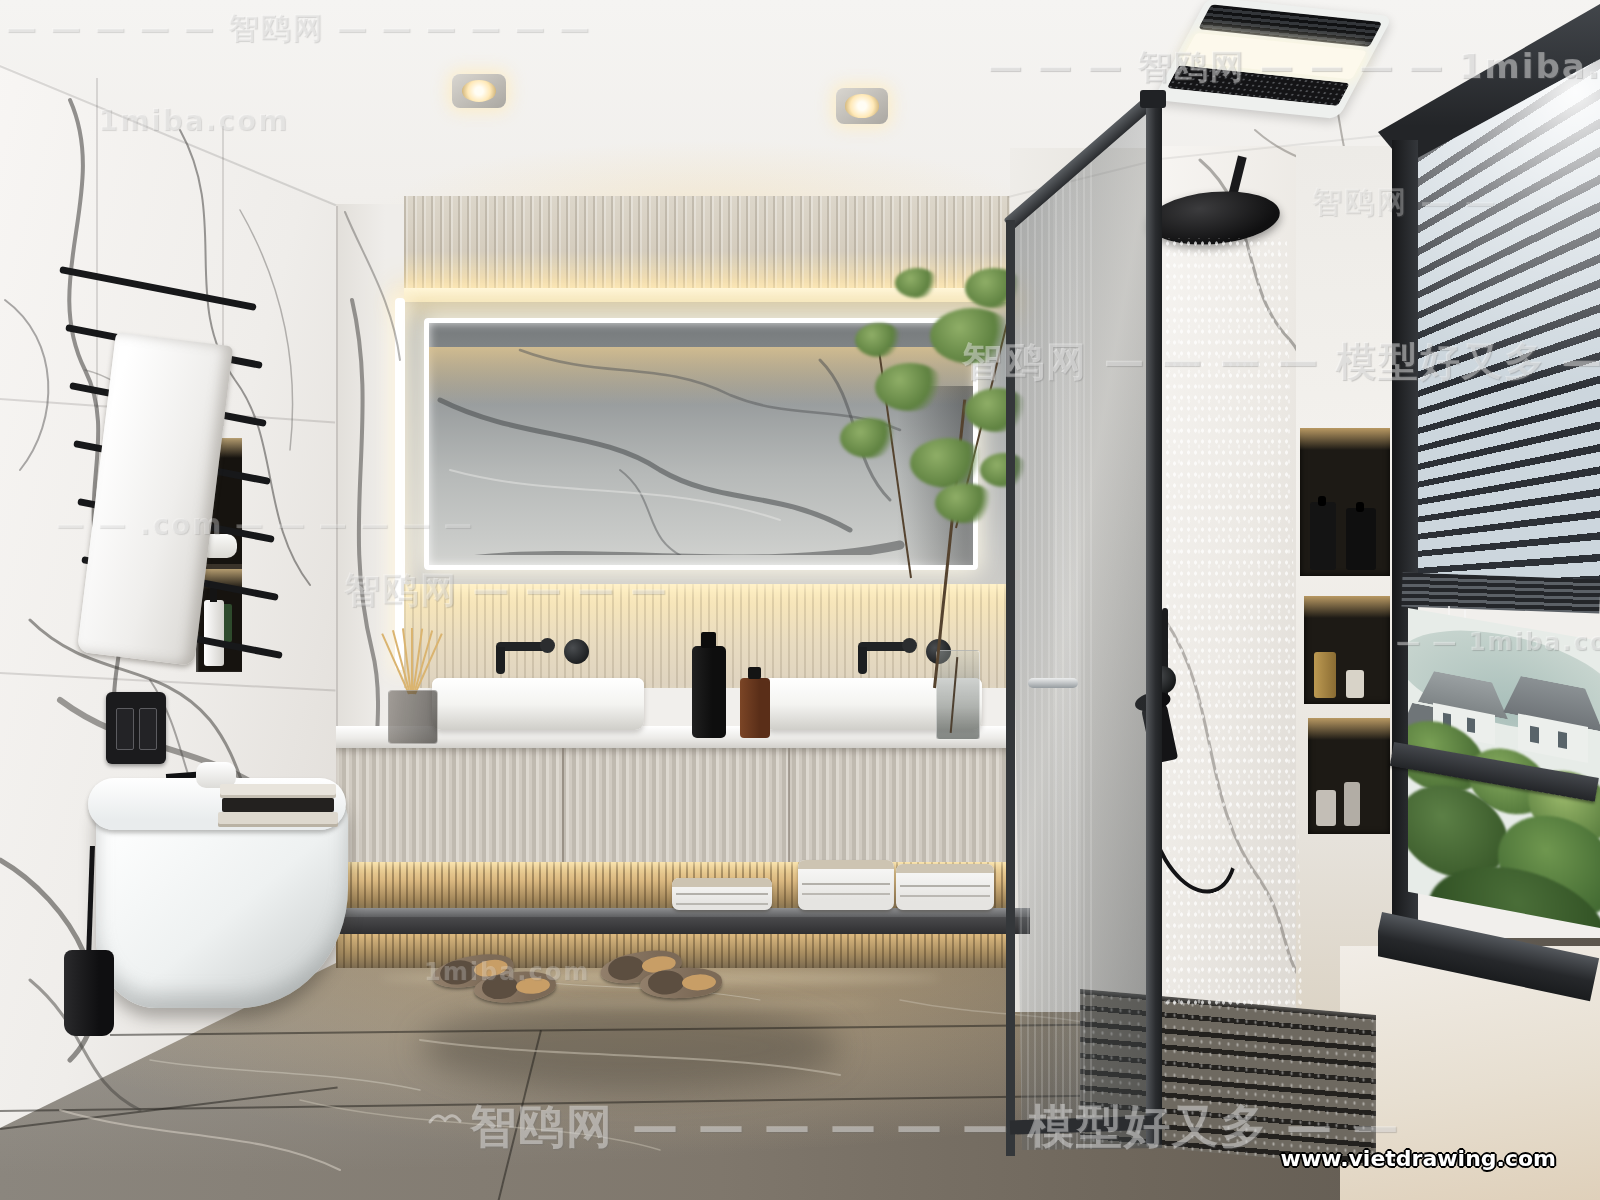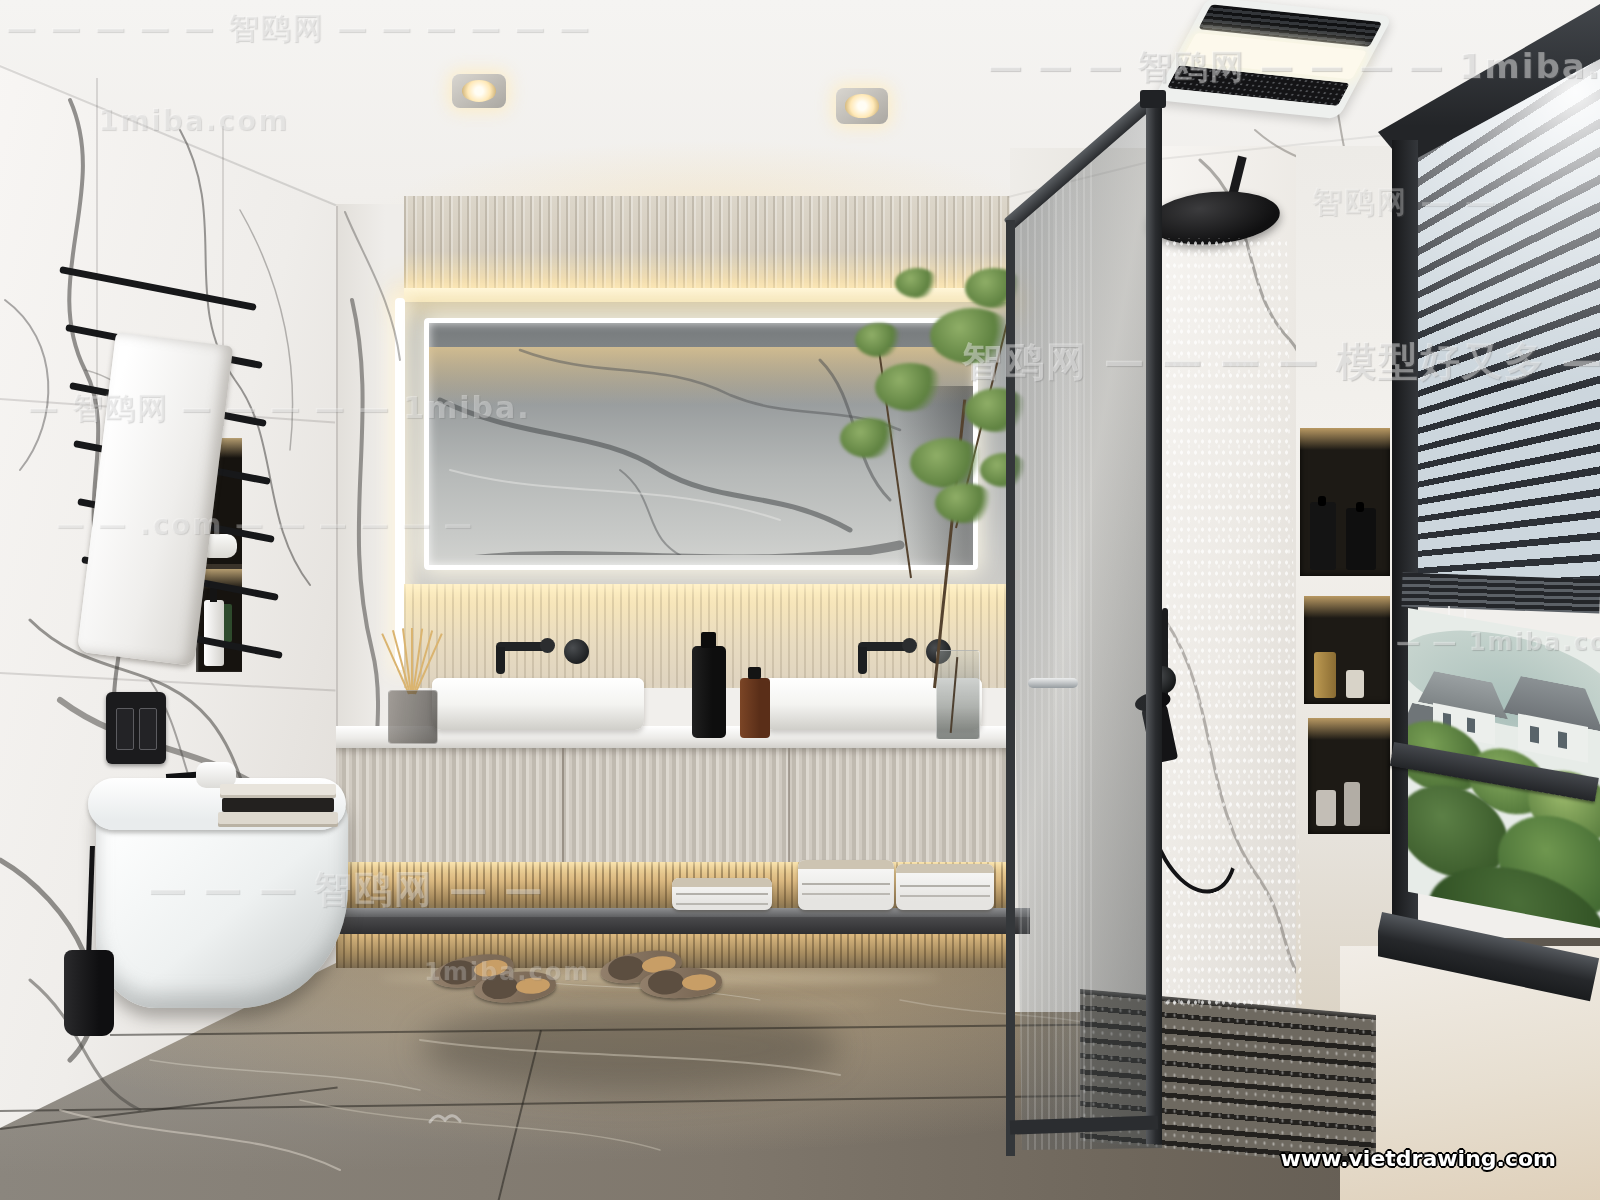--- a/index.html
+++ b/index.html
@@ -521,24 +521,24 @@
   <div class="abs slipper" style="left:640px;top:968px;transform:rotate(-2deg);">
       <b></b>
       <i></i>
     </div>
 
   <div class="wm" style="left:6px;top:8px;font-size:30px;opacity:.8;">— — — — — 智鸥网 — — — — — —</div>
   <div class="wm" style="left:988px;top:44px;font-size:34px;">— — — 智鸥网 — — — — 1miba.</div>
   <div class="wm" style="left:98px;top:104px;font-size:28px;opacity:.75;">1miba.com</div>
   <div class="wm" style="left:1312px;top:182px;font-size:30px;opacity:.7;">智鸥网 — —</div>
   <div class="wm" style="left:962px;top:334px;font-size:40px;">智鸥网 — — — — 模型好又多 — —</div>
-  <div class="wm" style="left:28px;top:388px;font-size:30px;opacity:.8;">— 智鸥网 — — — — — 1miba.</div>
   <div class="wm" style="left:56px;top:508px;font-size:28px;opacity:.7;">— — .com — — — — — —</div>
-  <div class="wm" style="left:148px;top:864px;font-size:38px;opacity:.8;">— — — 智鸥网 — —</div>
+  <div class="wm" style="left:344px;top:566px;font-size:36px;opacity:.85;">智鸥网 — — — —</div>
   <div class="wm" style="left:424px;top:958px;font-size:24px;opacity:.55;">1miba.com</div>
   <div class="wm" style="left:1396px;top:628px;font-size:24px;opacity:1;">— — 1miba.com</div>
   <svg class="bird" style="left:428px;top:1108px;" width="34" height="22" viewBox="0 0 34 22">
     <path d="M2,14 Q9,3 17,12 Q24,3 32,13" stroke="rgba(255,255,255,.9)" stroke-width="3" fill="none" stroke-linecap="round"></path>
   </svg>
+  <div class="wm" style="left:470px;top:1096px;font-size:46px;">智鸥网 — — — — — — 模型好又多 — —</div>
 
   <div class="credit" style="right:44px;top:1146px;font-size:22px;">www.vietdrawing.com</div>
 
 </div>
 
 </body></html>

